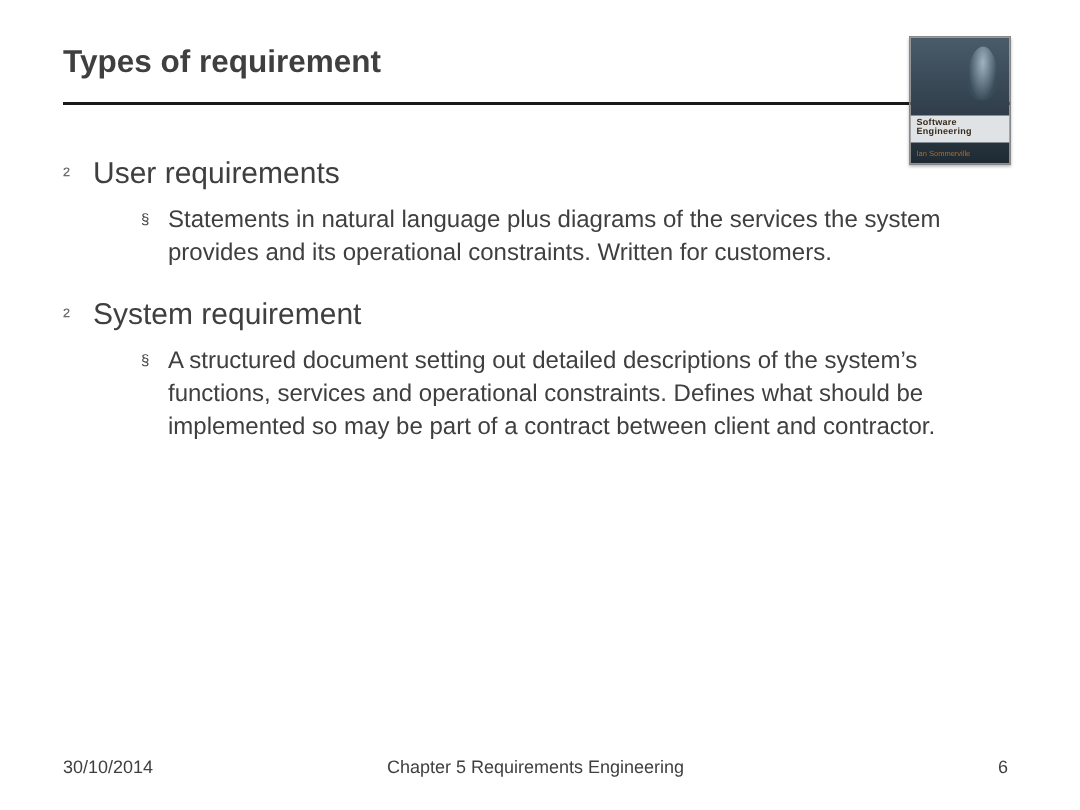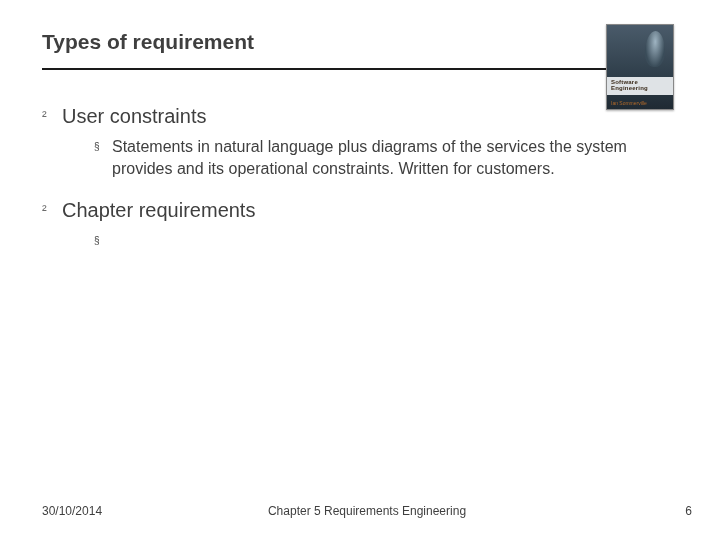--- a/index.html
+++ b/index.html
@@ -111,21 +111,21 @@
   }
   .l2 .text {
     font-size: 16px;
     color: #3f3f3f;
     line-height: 22px;
     max-width: 560px;
   }
   .footer {
     position: absolute;
     left: 42px;
-    right: 28px;
+    right: 48px;
     bottom: 22px;
     display: flex;
     justify-content: space-between;
     align-items: center;
     font-size: 12px;
     color: #3f3f3f;
   }
   .footer .center {
     position: absolute;
     left: 0; right: 0;
@@ -146,33 +146,34 @@
       <div class="cover-text1">Software Engineering</div>
       <div class="cover-text2">Ian Sommerville</div>
     </div>
     <hr class="header-divider">
   </div>
 
   <div class="content">
 
     <div class="l1">
       <span class="bullet">²</span>
-      <span class="text">User constraints</span>
+      <span class="text">User requirements</span>
     </div>
     <div class="l2">
       <span class="bullet">§</span>
       <span class="text">Statements in natural language plus diagrams of the services the system provides and its operational constraints. Written for customers.</span>
     </div>
 
     <div class="l1">
       <span class="bullet">²</span>
-      <span class="text">Chapter requirements</span>
+      <span class="text">System requirement</span>
     </div>
     <div class="l2">
       <span class="bullet">§</span>
+      <span class="text">A structured document setting out detailed descriptions of the system’s functions, services and operational constraints. Defines what should be implemented so may be part of a contract between client and contractor.</span>
     </div>
 
   </div>
 
   <div class="footer">
     <span class="date">30/10/2014</span>
     <span class="center">Chapter 5 Requirements Engineering</span>
     <span class="page">6</span>
   </div>
 

